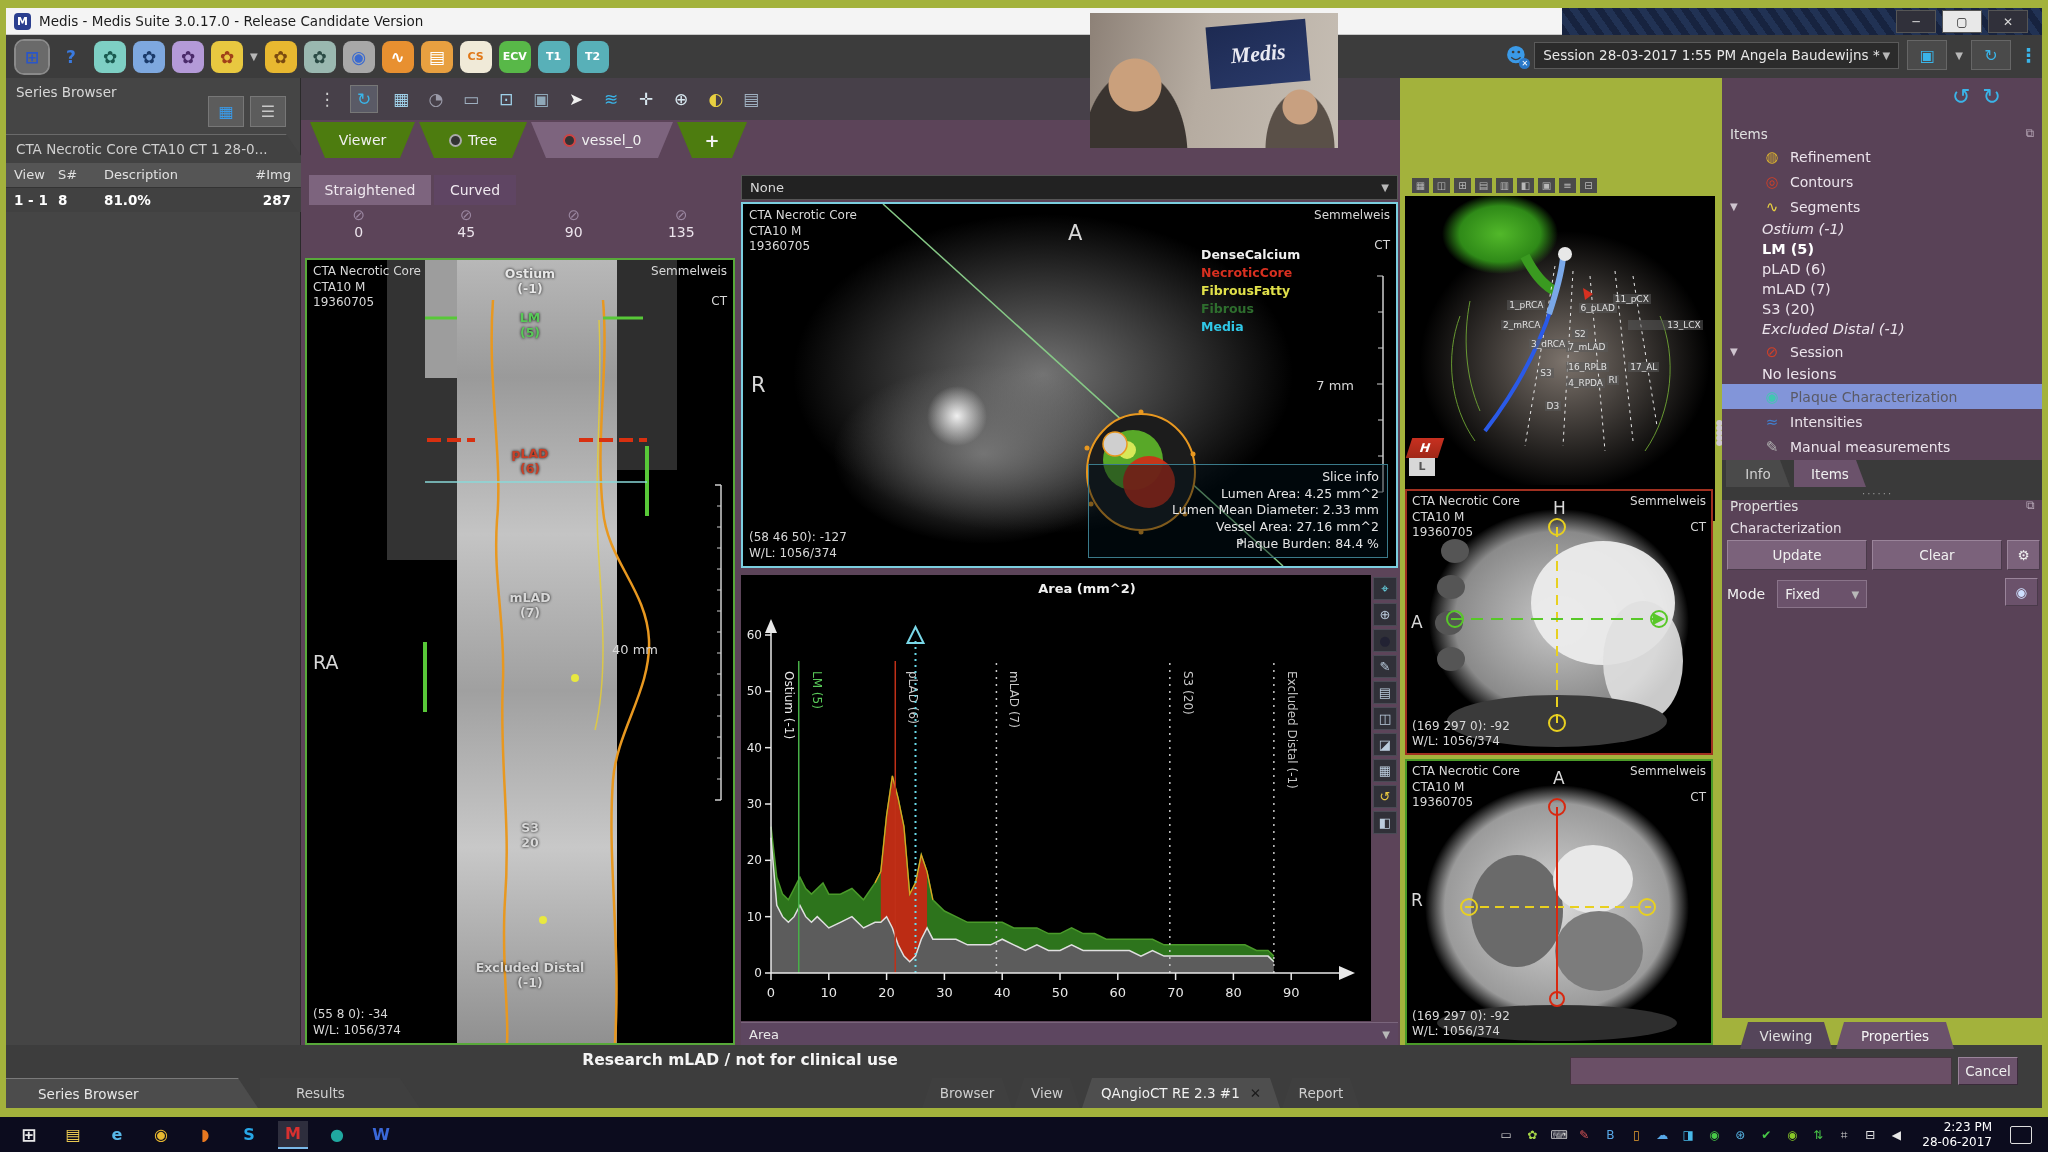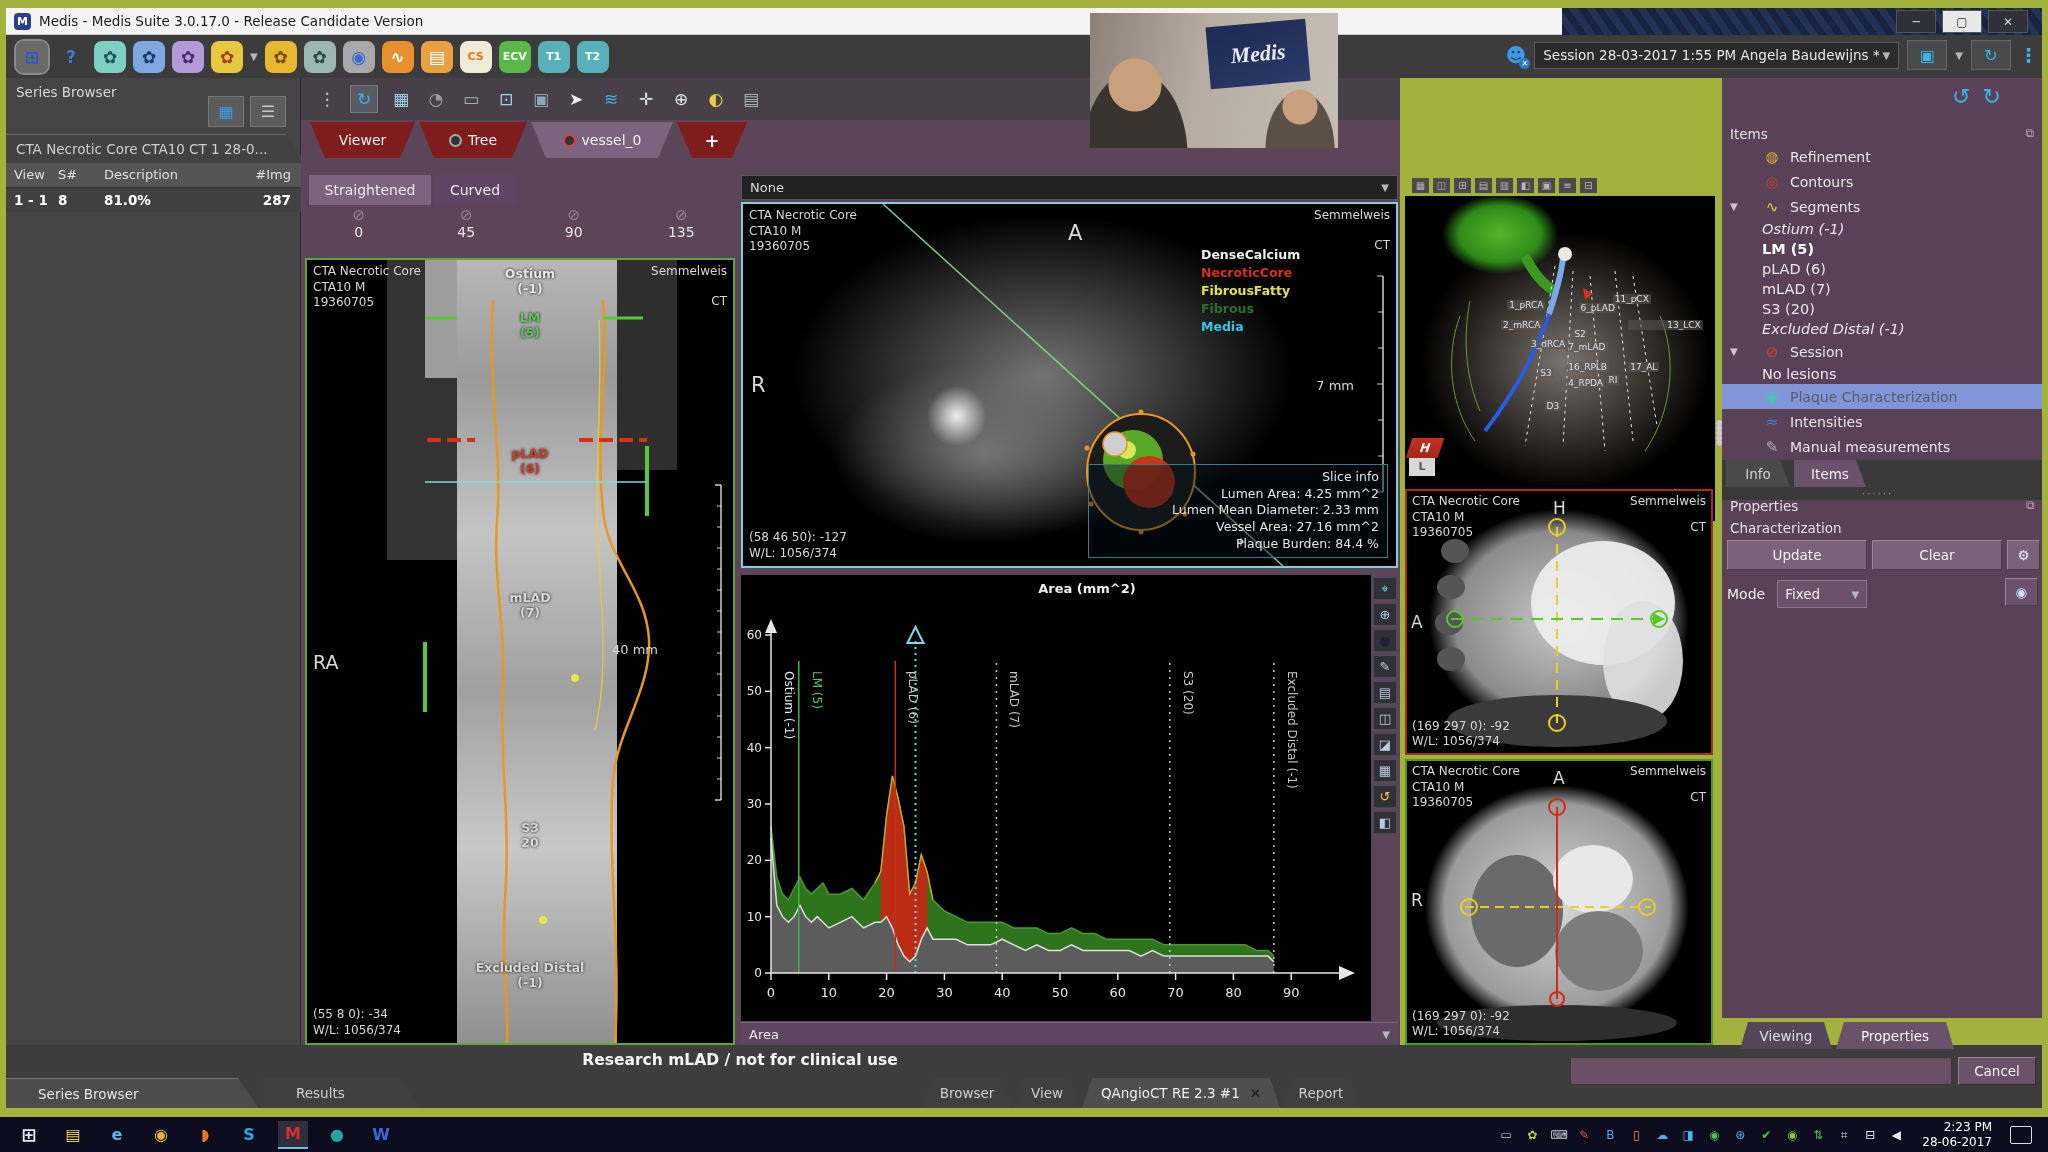--- a/index.html
+++ b/index.html
@@ -42,21 +42,21 @@
 .c-view{width:52px;padding-left:8px!important;}
 .c-s{width:46px;}
 .c-desc{flex:1;}
 .c-img{width:52px;text-align:right;padding-right:10px!important;}
 .sb-row{position:absolute;left:0;top:110px;width:295px;height:24px;display:flex;font-size:13.5px;color:#fff;font-weight:bold;background:#414141;}
 .sb-scroll{position:absolute;left:8px;top:975px;width:279px;height:17px;background:#4a4a4a;border:1px solid #2e2e2e;display:flex;}
 .sb-arrow{width:16px;height:100%;background:#5a5a5a;color:#ccc;font-size:9px;display:flex;align-items:center;justify-content:center;}
 .sb-thumb{width:150px;height:100%;background:#6e6e6e;margin-left:12px;}
 
 .viewer-bg{left:301px;top:120px;width:1099px;height:925px;background:#5c4459;}
-.vtab{position:absolute;height:36px;top:2px;clip-path:polygon(0 0,100% 0,calc(100% - 15px) 100%,15px 100%);background:#7f1d1d;color:#f0f0f0;font-size:14px;display:flex;align-items:center;justify-content:center;gap:6px;}
+.vtab{position:absolute;height:36px;top:2px;clip-path:polygon(0 0,100% 0,calc(100% - 15px) 100%,15px 100%);background:#4d7c0f;color:#f0f0f0;font-size:14px;display:flex;align-items:center;justify-content:center;gap:6px;}
 .vtab.active{background:#7d647e;}
 .vtab .dot{width:13px;height:13px;border-radius:50%;border:2px solid #aaa;background:#333;}
 .vtab .dot.red{border-color:#cc4444;}
 .plus{font-size:18px;font-weight:bold;}
 .viewer-toolbar{left:301px;top:78px;width:1099px;height:42px;background:#474049;display:flex;align-items:center;gap:11px;padding-left:14px;}
 .vt-ic{font-size:17px;color:#cfd8e0;width:24px;text-align:center;}
 .vt-ic.boxed{background:#5a5a66;border:1px solid #777;width:28px;height:28px;line-height:26px;}
 .subtab{position:absolute;height:30px;top:55px;background:#5f4563;color:#efe8ef;font-size:14px;display:flex;align-items:center;justify-content:center;}
 .subtab.active{background:#7d647e;}
 .rot-strip{position:absolute;left:4px;top:87px;width:430px;height:48px;display:flex;}
@@ -108,21 +108,21 @@
 .itab.active{background:#6b526b;color:#f0f0f0;}
 .dots{position:absolute;left:140px;top:28px;color:#999;font-size:10px;letter-spacing:2px;}
 .char-label{left:1730px;top:520px;font-size:13.5px;color:#e6dee6;}
 .pbtn{position:absolute;top:540px;height:30px;background:#7b627b;border:1px solid #9a849a;border-bottom-color:#4a3a4a;border-right-color:#4a3a4a;color:#f0f0f0;font-size:13.5px;display:flex;align-items:center;justify-content:center;}
 .mode-row{left:1727px;top:580px;display:flex;align-items:center;gap:12px;}
 .mode-row .lbl{color:#f0f0f0;font-size:14px;}
 .mode-sel{width:90px;height:28px;background:#6b526b;border:1px solid #8a748a;color:#f0f0f0;font-size:13.5px;display:flex;align-items:center;justify-content:space-between;padding:0 7px;}
 .btab{position:absolute;top:1022px;height:27px;background:#55455a;color:#e0e0e0;font-size:13.5px;display:flex;align-items:center;justify-content:center;clip-path:polygon(8px 0,calc(100% - 8px) 0,100% 100%,0 100%);}
 .btab.active{background:#6b526b;color:#f4f4f4;}
 .progress{left:1570px;top:1057px;width:382px;height:28px;background:#6a4f66;border:1px solid #44343f;}
-.cancelbtn{left:1958px;top:1057px;width:78px;height:28px;background:#6b526b;border:1px solid #9a849a;border-bottom-color:#3a2a3a;border-right-color:#3a2a3a;color:#f0f0f0;font-size:13.5px;display:flex;align-items:center;justify-content:center;}
+.cancelbtn{left:1958px;top:1057px;width:60px;height:28px;background:#6b526b;border:1px solid #9a849a;border-bottom-color:#3a2a3a;border-right-color:#3a2a3a;color:#f0f0f0;font-size:13.5px;display:flex;align-items:center;justify-content:center;}
 
 .bottom-strip{left:6px;top:1045px;width:2036px;height:63px;background:#3d3d3d;}
 .research{left:420px;top:1051px;width:640px;text-align:center;color:#f5f5f5;font-size:15.5px;font-weight:bold;}
 .bctab{position:absolute;top:1078px;height:30px;background:#3f3f3f;color:#cfcfcf;font-size:13.5px;display:flex;align-items:center;justify-content:center;gap:10px;clip-path:polygon(10px 0,calc(100% - 10px) 0,100% 100%,0 100%);}
 .bctab.active{background:#4e4e4e;color:#f0f0f0;}
 .bctab .x{color:#1a1a1a;font-weight:bold;}
 .bltab{position:absolute;top:1078px;height:30px;background:#3f3f3f;color:#cfcfcf;font-size:13.5px;display:flex;align-items:center;padding-left:32px;clip-path:polygon(0 0,calc(100% - 20px) 0,100% 100%,0 100%);}
 .bltab.active{background:#4c4c4c;color:#e8e8e8;border-top:1px solid #7a7a7a;}
 .green-strip{left:0;top:1108px;width:2048px;height:9px;background:#a3b23c;}
 

